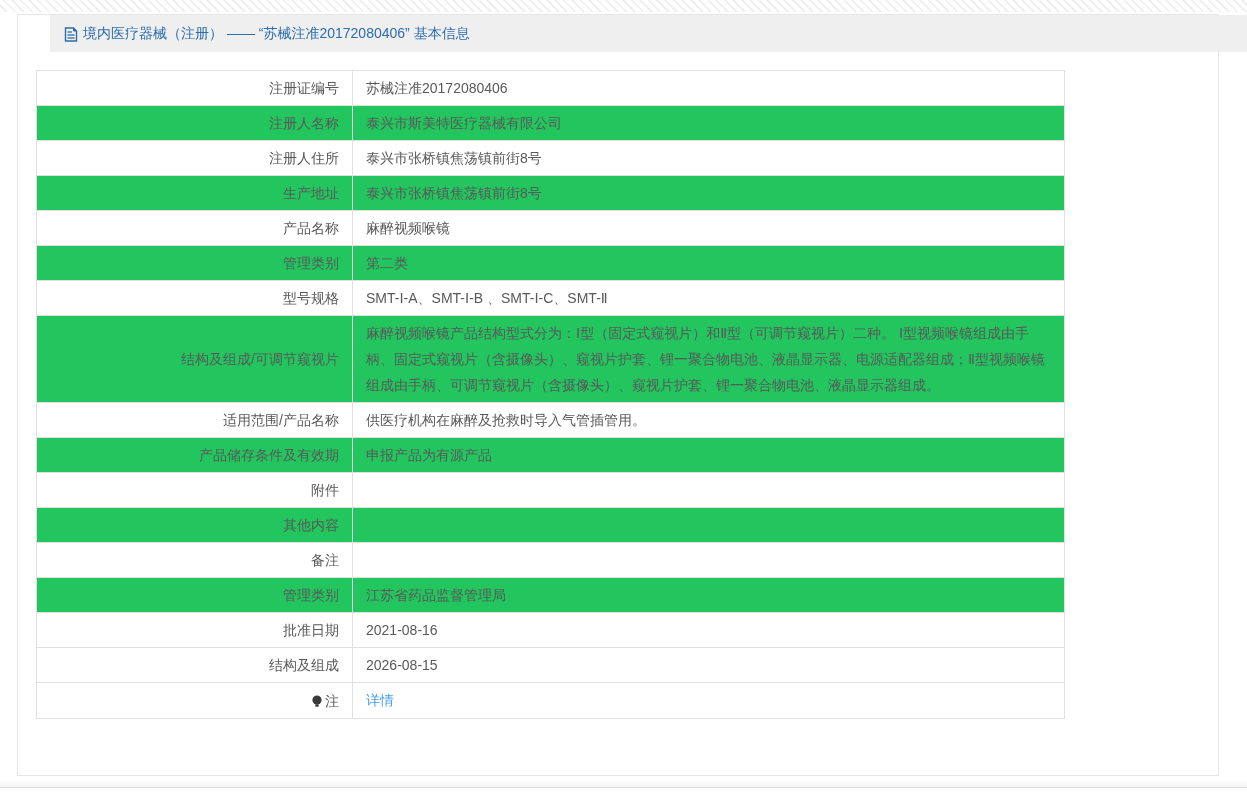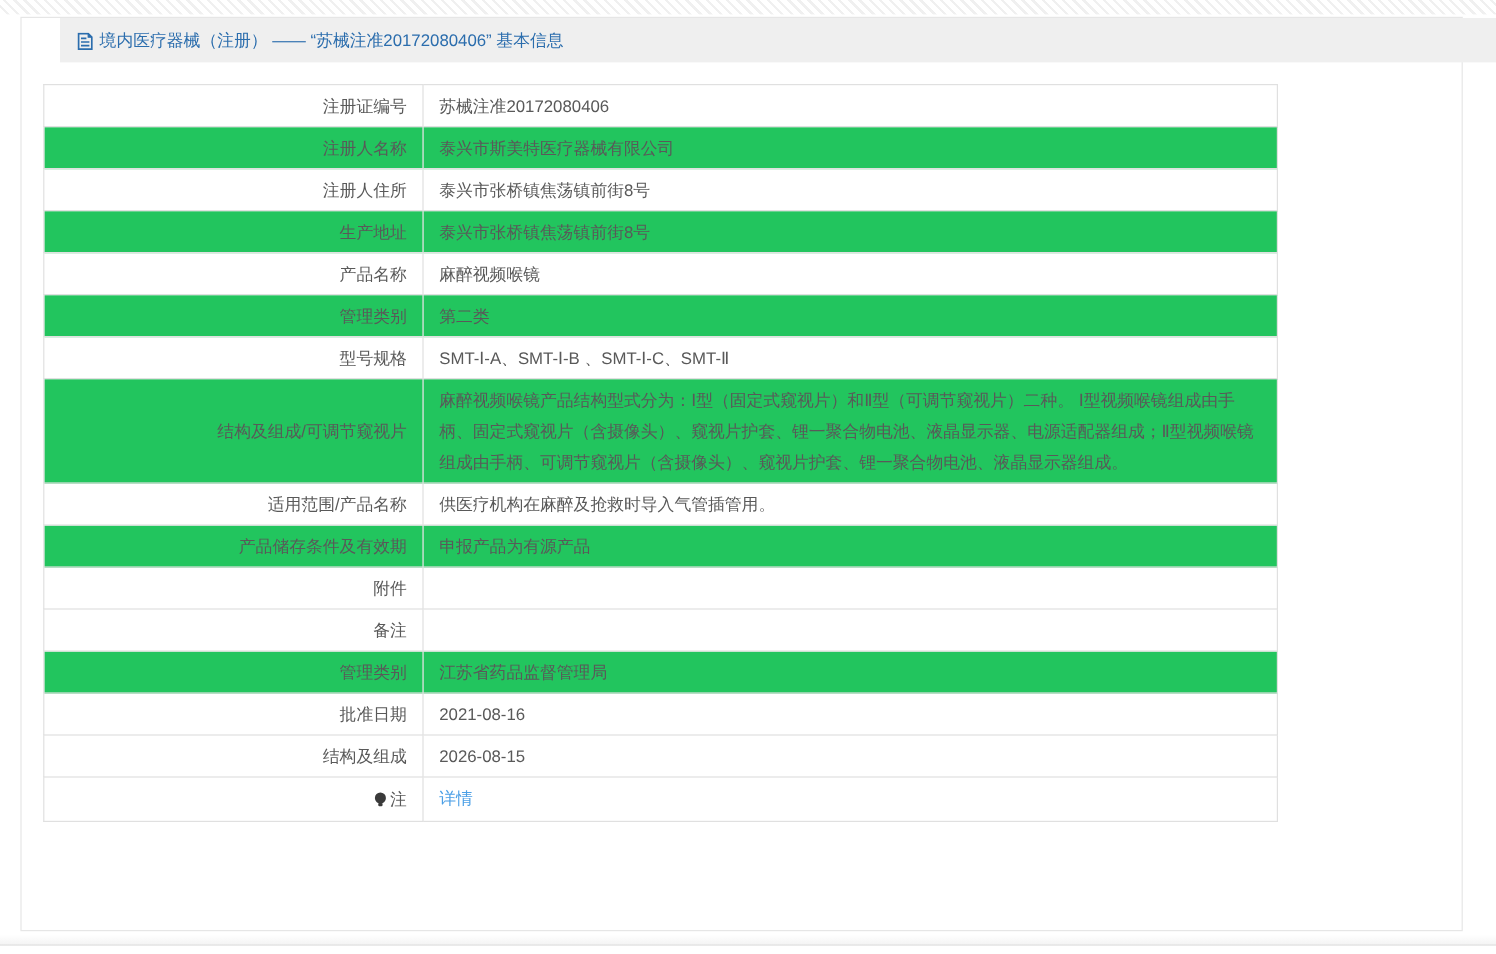--- a/index.html
+++ b/index.html
@@ -121,20 +121,24 @@
           <td class="td-value">供医疗机构在麻醉及抢救时导入气管插管用。</td>
         </tr>
         <tr class="alt">
           <td class="td-label">产品储存条件及有效期</td>
           <td class="td-value">申报产品为有源产品</td>
         </tr>
         <tr>
           <td class="td-label">附件</td>
           <td class="td-value"></td>
         </tr>
+        <tr class="alt">
+          <td class="td-label">其他内容</td>
+          <td class="td-value"></td>
+        </tr>
         <tr>
           <td class="td-label">备注</td>
           <td class="td-value"></td>
         </tr>
         <tr class="alt">
           <td class="td-label">管理类别</td>
           <td class="td-value">江苏省药品监督管理局</td>
         </tr>
         <tr>
           <td class="td-label">批准日期</td>

